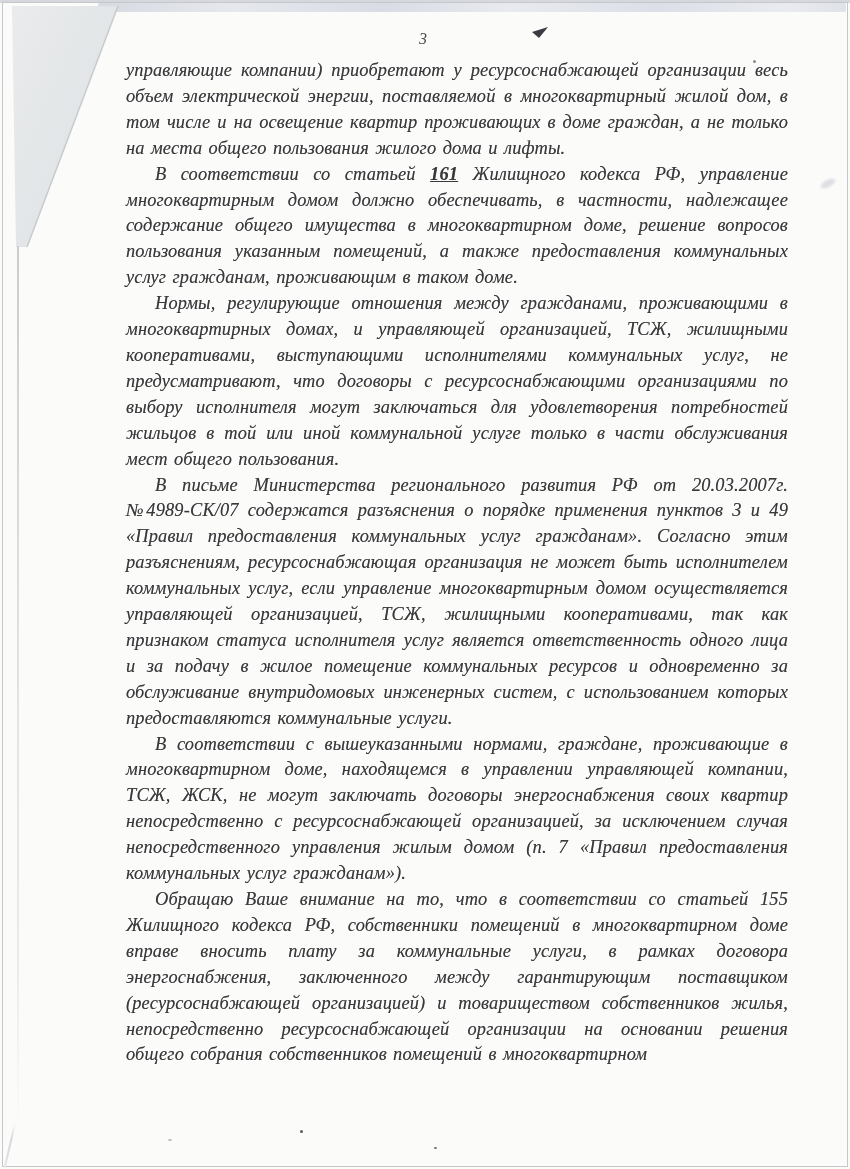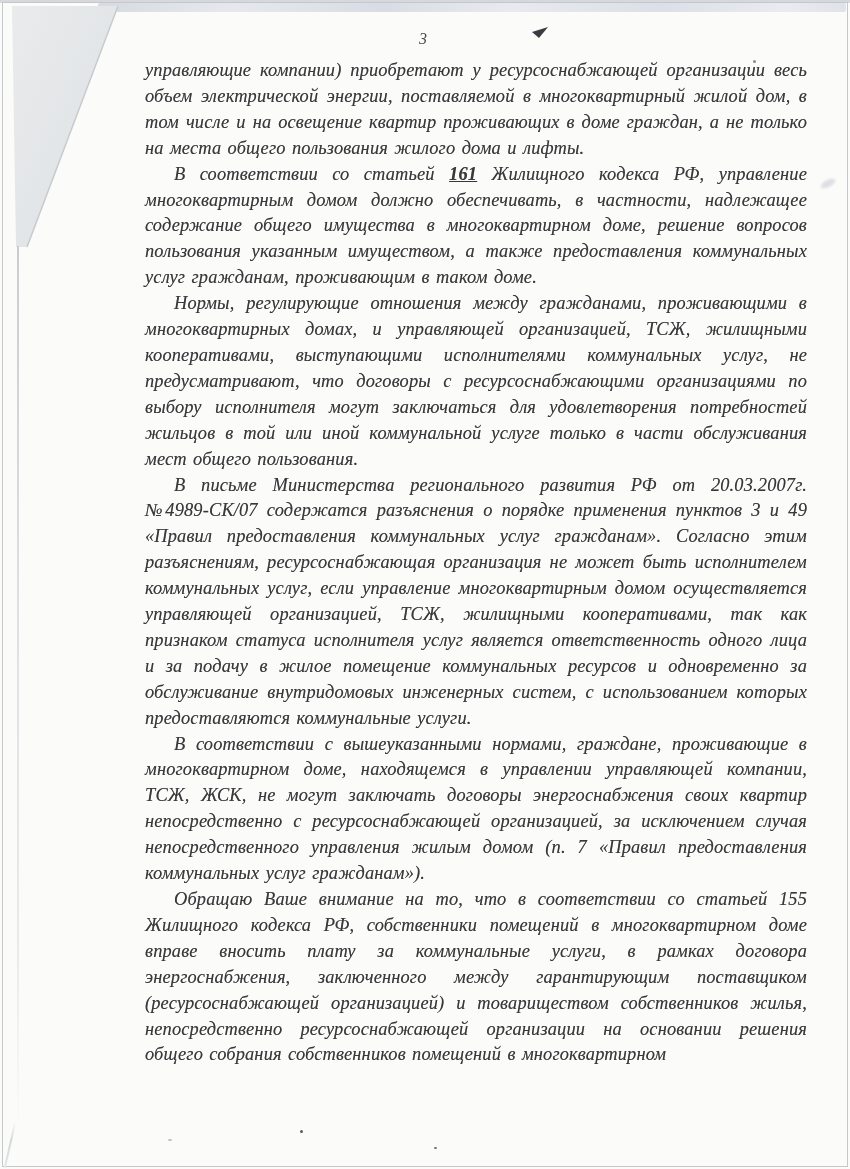--- a/index.html
+++ b/index.html
@@ -73,21 +73,21 @@
     font-style: italic;
     color: #4b4c4f;
   }
   .check-mark {
     position: absolute;
     left: 532px;
     top: 27px;
   }
   .text-block {
     position: absolute;
-    left: 145px;
+    left: 126px;
     top: 58px;
     width: 662px;
     color: var(--ink, #38393b);
     font-style: italic;
     font-size: 18.4px;
     line-height: 25.9px;
     letter-spacing: 0.15px;
     word-spacing: 1.6px;
     text-align: justify;
     text-shadow: 0 0 0.5px rgba(70,70,75,0.55);
@@ -140,21 +140,21 @@
   <div class="left-edge-hook"></div>
 
   <svg class="check-mark" width="18" height="13" viewBox="0 0 18 13">
     <polygon points="0,5 16,0 7,11" fill="#3b3c42"></polygon>
   </svg>
 
   <div class="page-number">3</div>
 
   <div class="text-block">
       <p class="para"><span>управляющие компании) приобретают у ресурсоснабжающей организации весь объем электрической энергии, поставляемой в многоквартирный жилой дом, в том числе и на освещение квартир проживающих в доме граждан, а не только на места общего пользования жилого дома и лифты.</span></p>
-      <p class="para indent"><span>В соответствии со статьей </span><span class="bold">161</span><span> Жилищного кодекса РФ, управление многоквартирным домом должно обеспечивать, в частности, надлежащее содержание общего имущества в многоквартирном доме, решение вопросов пользования указанным имуществом, а также предоставления коммунальных услуг гражданам, проживающим в таком доме.</span></p>
+      <p class="para indent"><span>В соответствии со статьей </span><span class="bold">161</span><span> Жилищного кодекса РФ, управление многоквартирным домом должно обеспечивать, в частности, надлежащее содержание общего имущества в многоквартирном доме, решение вопросов пользования указанным помещений, а также предоставления коммунальных услуг гражданам, проживающим в таком доме.</span></p>
       <p class="para indent"><span>Нормы, регулирующие отношения между гражданами, проживающими в многоквартирных домах, и управляющей организацией, ТСЖ, жилищными кооперативами, выступающими исполнителями коммунальных услуг, не предусматривают, что договоры с ресурсоснабжающими организациями по выбору исполнителя могут заключаться для удовлетворения потребностей жильцов в той или иной коммунальной услуге только в части обслуживания мест общего пользования.</span></p>
       <p class="para indent"><span>В письме Министерства регионального развития РФ от 20.03.2007г. №4989-СК/07 содержатся разъяснения о порядке применения пунктов 3 и 49 «Правил предоставления коммунальных услуг гражданам». Согласно этим разъяснениям, ресурсоснабжающая организация не может быть исполнителем коммунальных услуг, если управление многоквартирным домом осуществляется управляющей организацией, ТСЖ, жилищными кооперативами, так как признаком статуса исполнителя услуг является ответственность одного лица и за подачу в жилое помещение коммунальных ресурсов и одновременно за обслуживание внутридомовых инженерных систем, с использованием которых предоставляются коммунальные услуги.</span></p>
       <p class="para indent"><span>В соответствии с вышеуказанными нормами, граждане, проживающие в многоквартирном доме, находящемся в управлении управляющей компании, ТСЖ, ЖСК, не могут заключать договоры энергоснабжения своих квартир непосредственно с ресурсоснабжающей организацией, за исключением случая непосредственного управления жилым домом (п. 7 «Правил предоставления коммунальных услуг гражданам»).</span></p>
       <p class="para indent"><span>Обращаю Ваше внимание на то, что в соответствии со статьей 155 Жилищного кодекса РФ, собственники помещений в многоквартирном доме вправе вносить плату за коммунальные услуги, в рамках договора энергоснабжения, заключенного между гарантирующим поставщиком (ресурсоснабжающей организацией) и товариществом собственников жилья, непосредственно ресурсоснабжающей организации на основании решения общего собрания собственников помещений в многоквартирном</span></p>
     </div>
 
   <div class="speck s1"></div>
   <div class="speck s2"></div>
   <div class="speck s3"></div>
   <div class="speck s4"></div>

